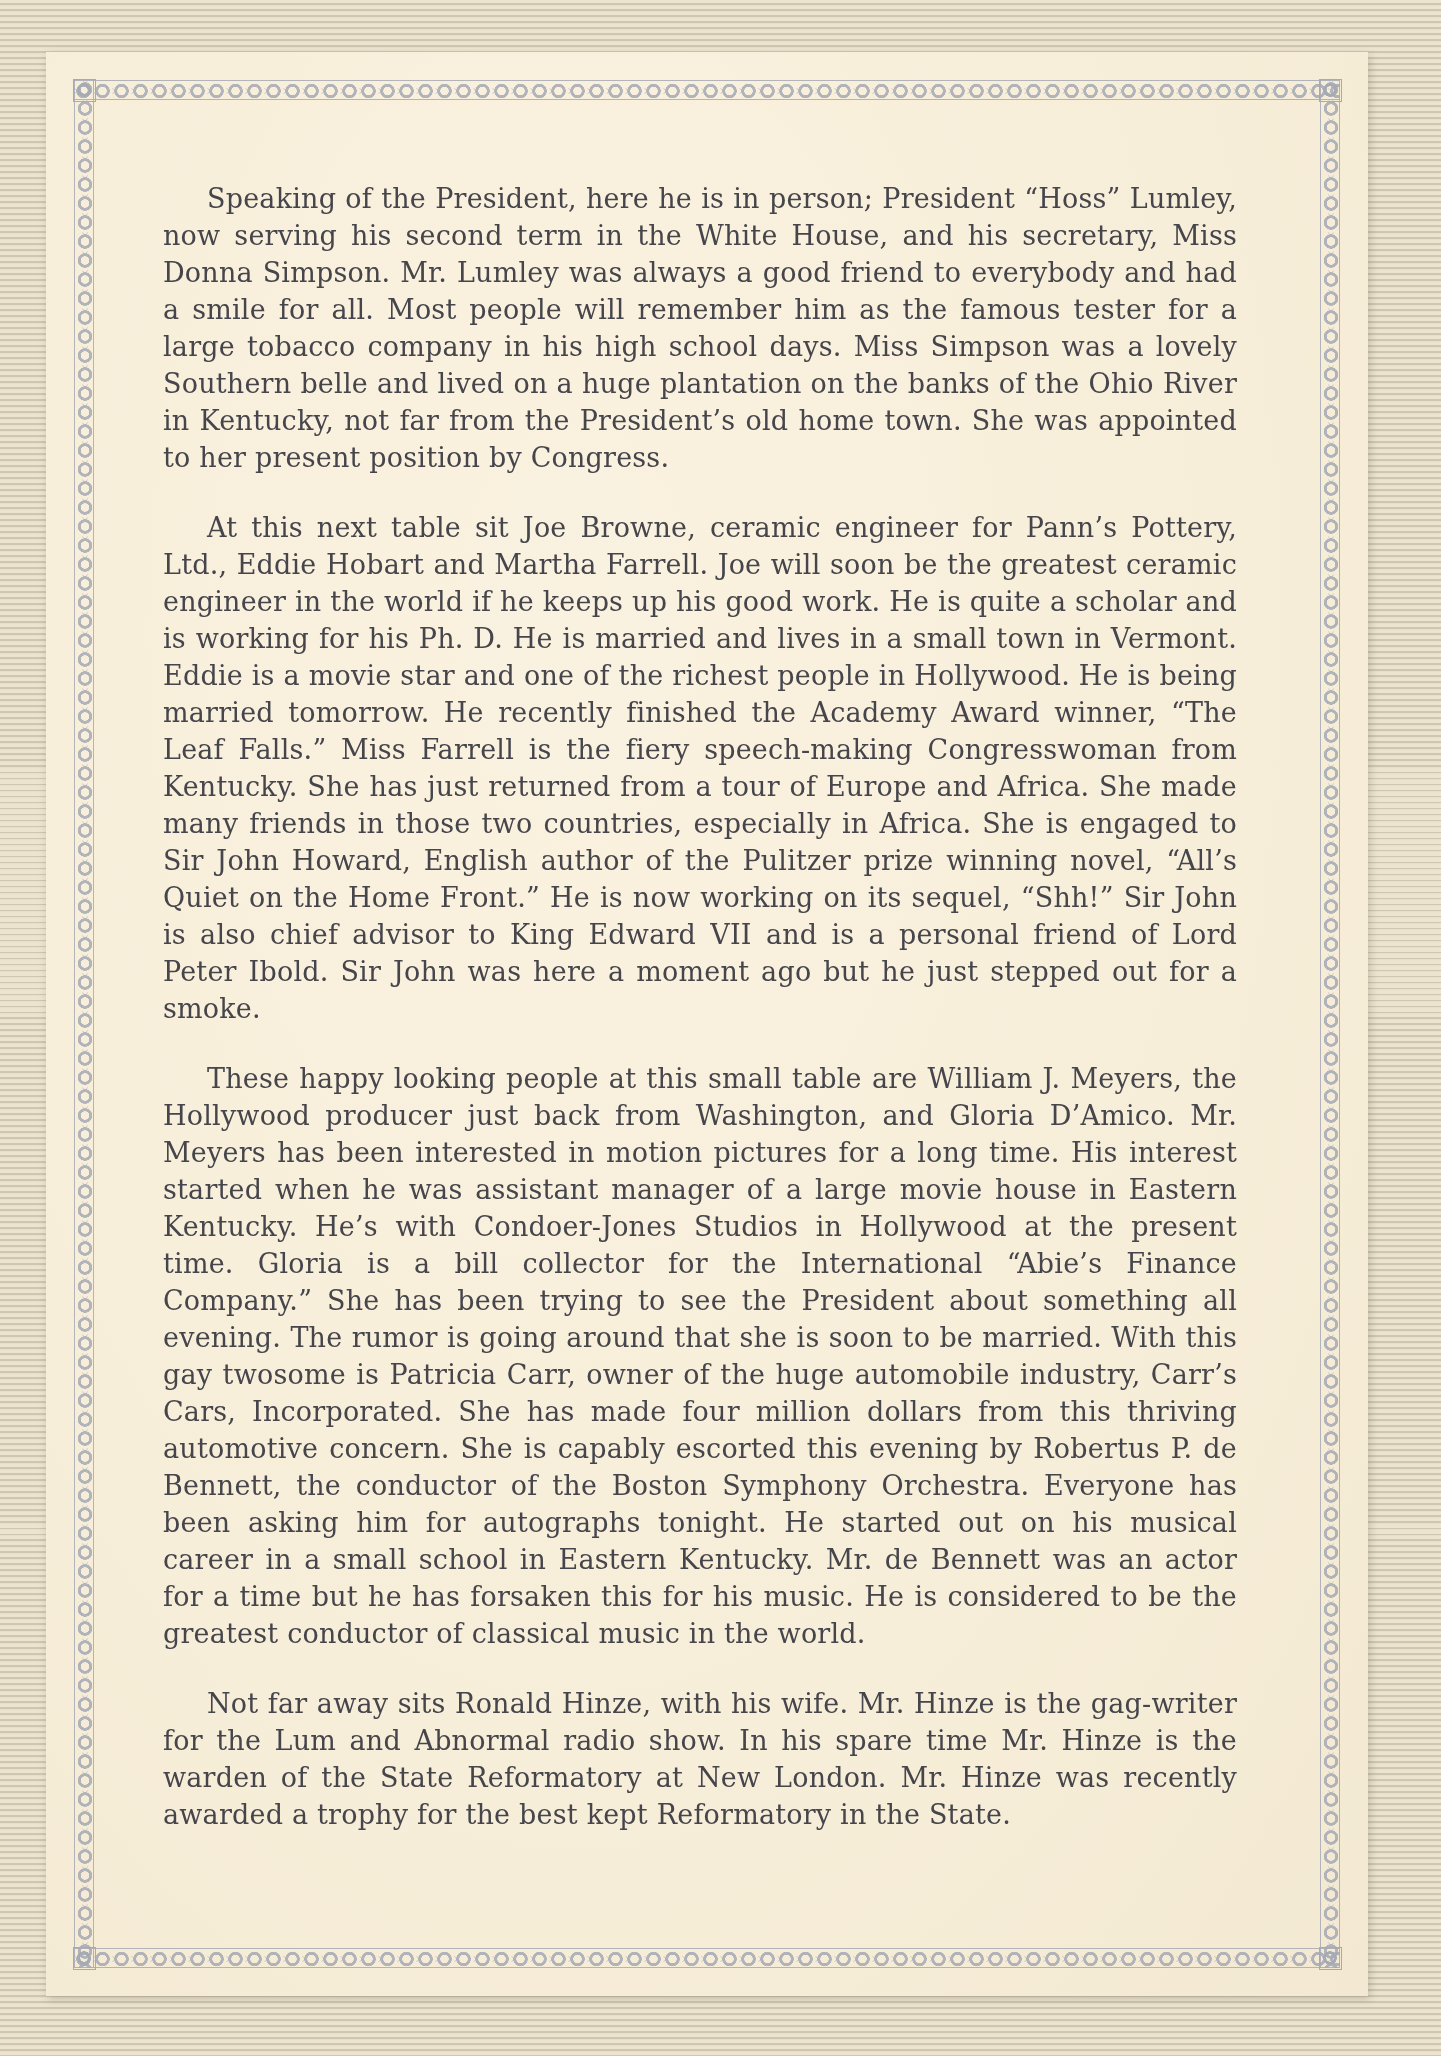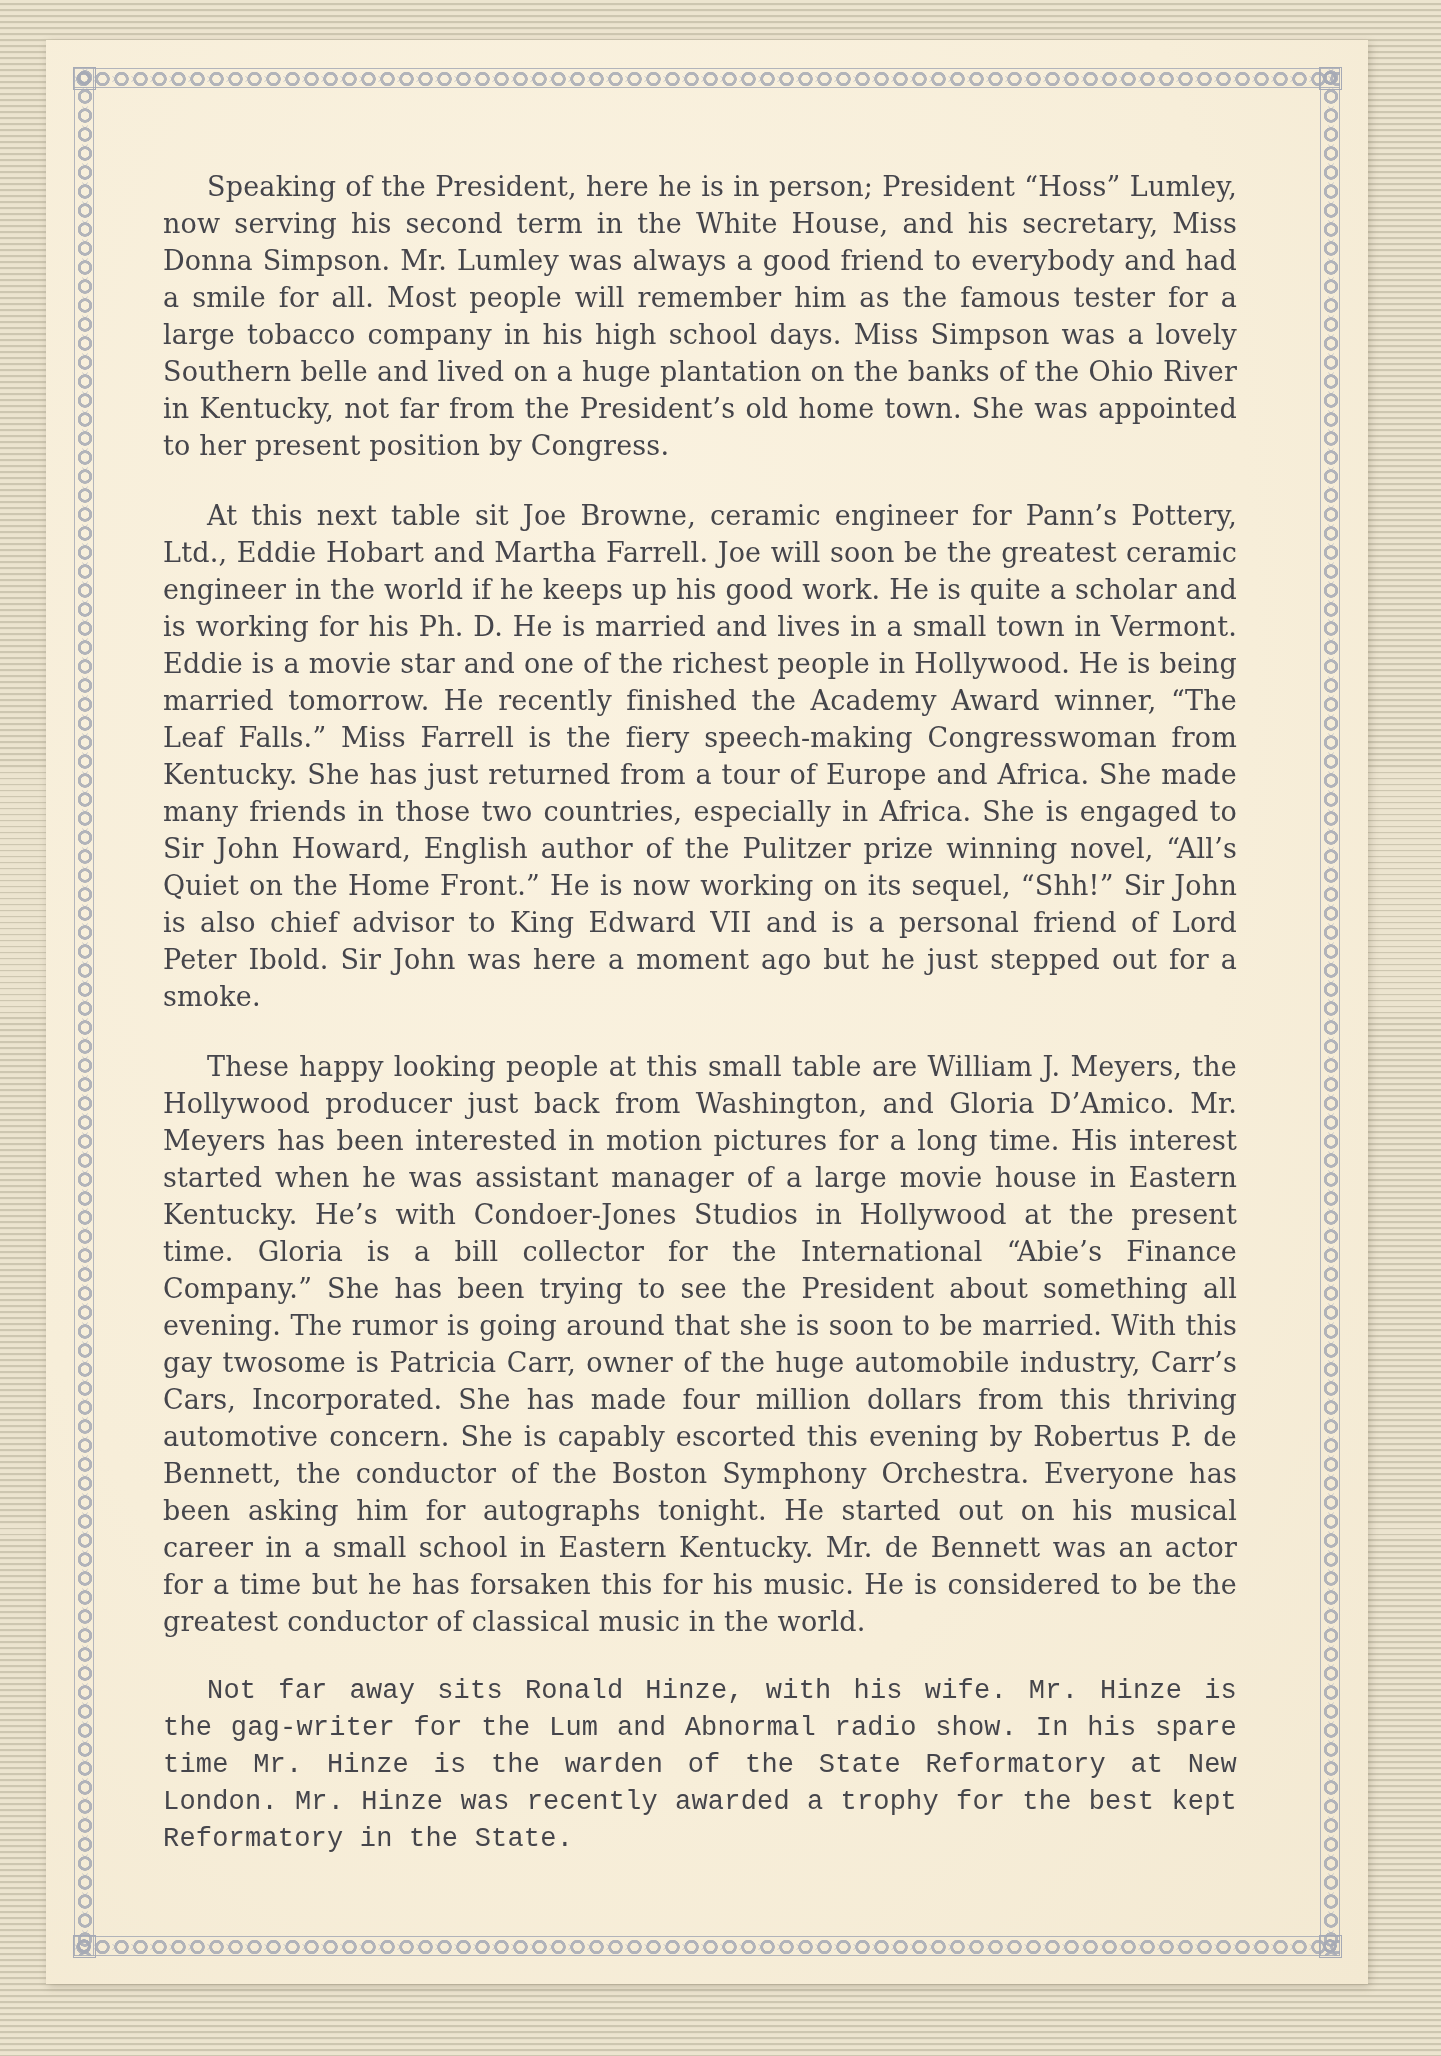--- a/index.html
+++ b/index.html
@@ -18,21 +18,21 @@
       180deg,
       #ece4cf 0px, #ece4cf 3.5px,
       #cdc6b0 3.5px, #cdc6b0 5px,
       #e7dfca 5px, #e7dfca 6px
     );
   }
 
   .sheet {
     position: absolute;
     left: 46px;
-    top: 40px;
+    top: 52px;
     width: 1322px;
     height: 1944px;
     background: #f8efdb;
     background-image: radial-gradient(ellipse at 40% 30%, #faf2e0 0%, #f7eed9 60%, #f3e9d2 100%);
     box-shadow: 2px 3px 8px rgba(90,80,60,0.25);
   }
 
   
   .frame { position: absolute; inset: 28px; pointer-events: none; }
   .frame-band {
@@ -80,21 +80,21 @@
     color: #45454b;
     font-size: 27px;
     line-height: 37px;
     text-align: justify;
     letter-spacing: 0.2px;
   }
   .page-text p {
     margin: 0 0 33px 0;
     text-indent: 44px;
   }
-  .page-text p:last-child { margin-bottom: 0; font-family: Liberation Mono, monospace; }
+  .page-text p:last-child { margin-bottom: 0; }
 </style>
 </head>
 <body>
 
 <div class="sheet">
 
   <div class="frame">
     <div class="frame-band h top"></div>
     <div class="frame-band h bottom"></div>
     <div class="frame-band v left"></div>

